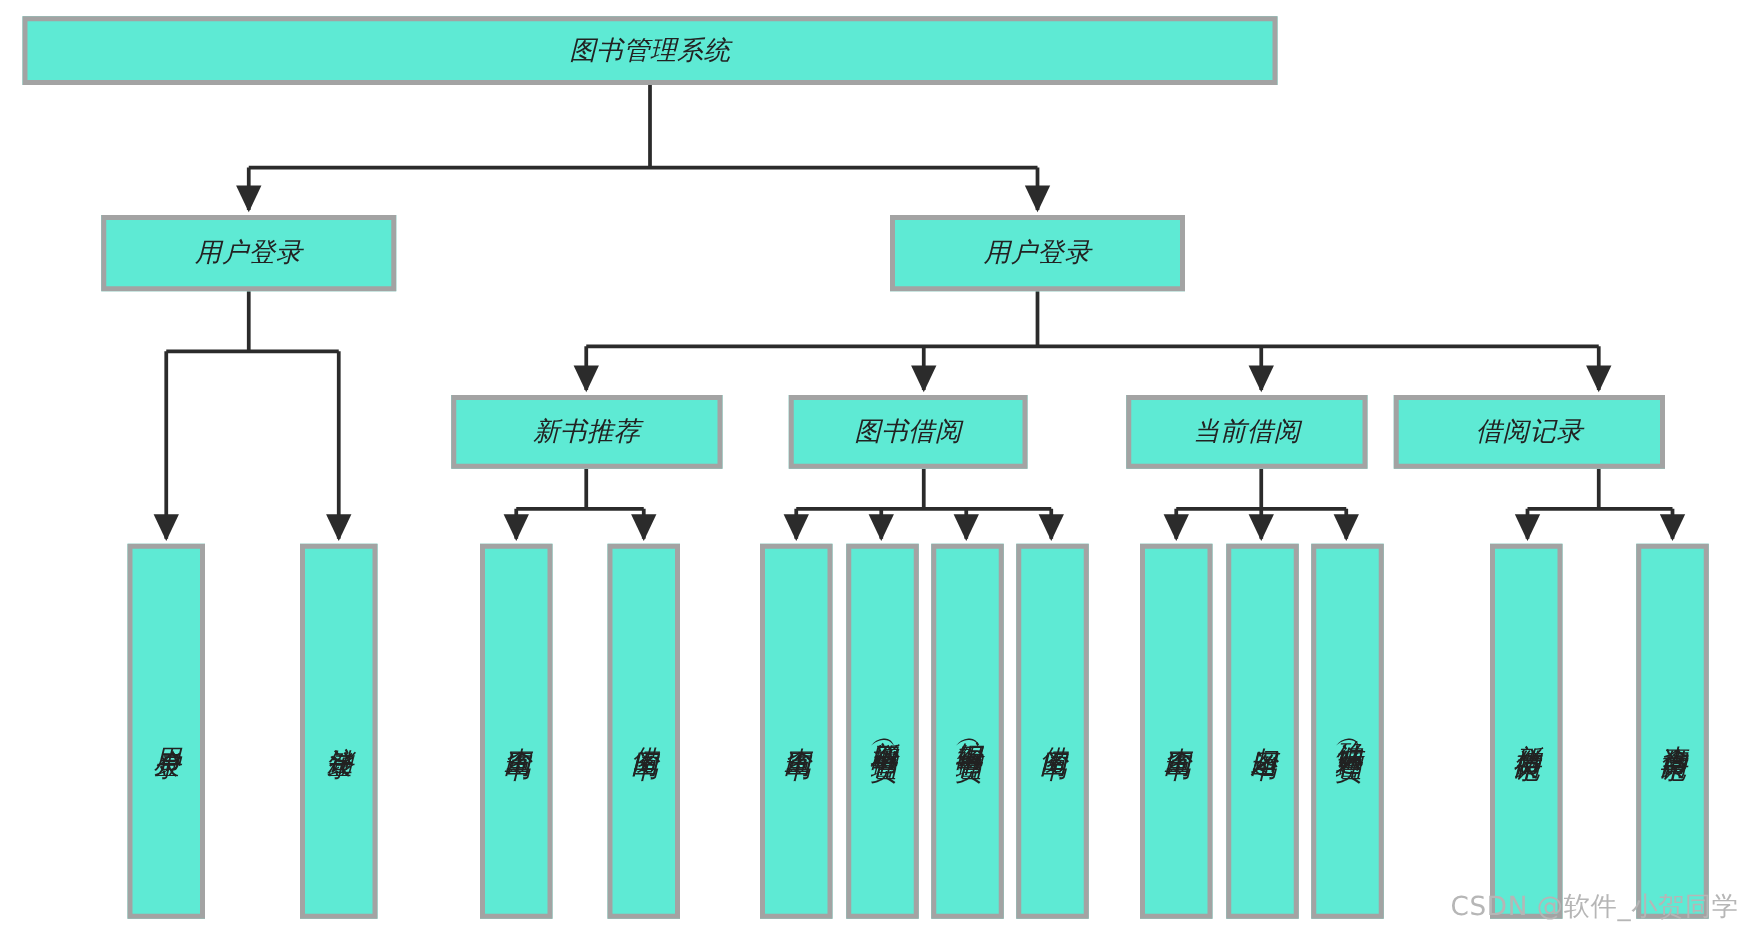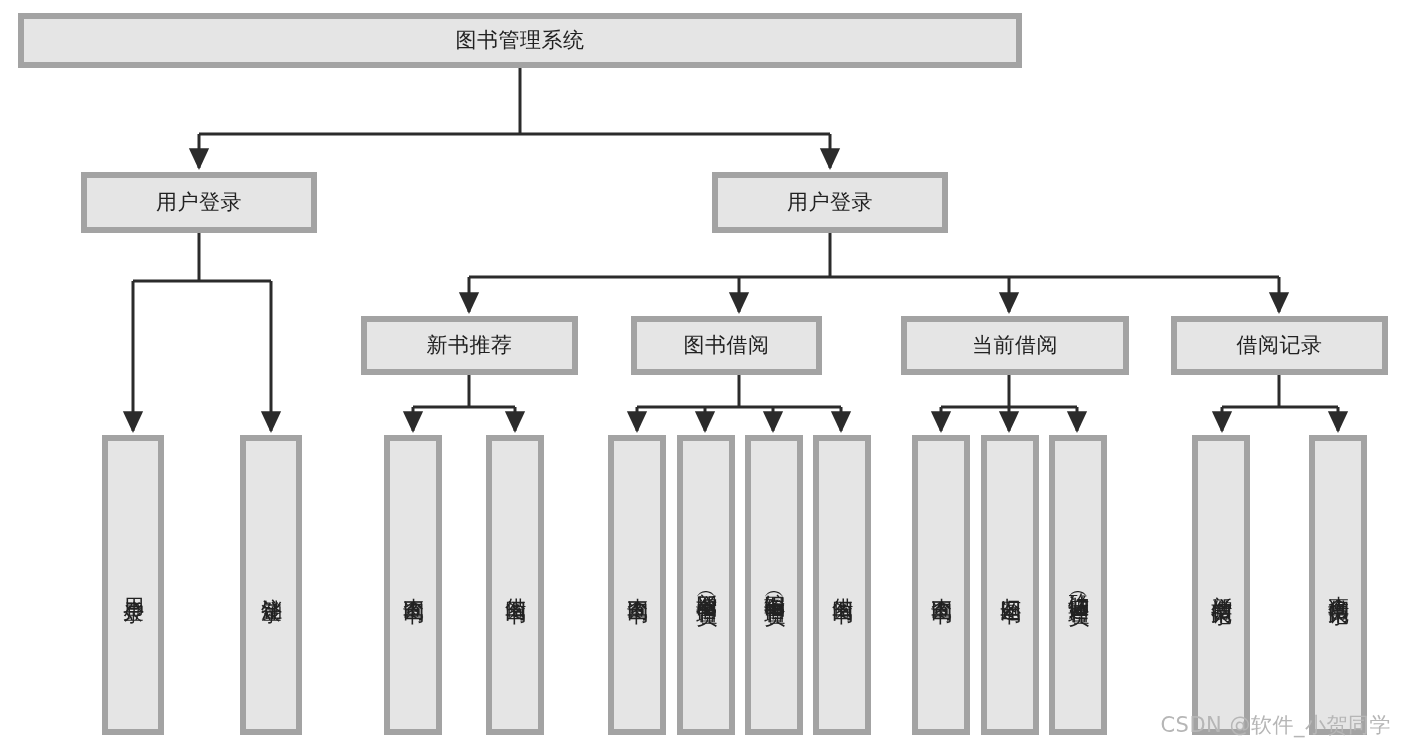--- a/index.html
+++ b/index.html
@@ -22,26 +22,27 @@
     position: absolute;
     left: 0;
     top: 0;
     width: 1405px;
     height: 747px;
     pointer-events: none;
   }
   .node {
     position: absolute;
     box-sizing: border-box;
-    background: #e5e5e5;
-    border: 6px solid #a3a3a3;
+    background: #5eead4;
+    border: 4px solid #a3a3a3;
     display: flex;
     align-items: center;
     justify-content: center;
     color: #222222;
+    font-style: italic;
   }
   .node.h {
     font-size: 21px;
     line-height: 1.2;
     letter-spacing: 0.5px;
     white-space: nowrap;
   }
   .node.root {
     font-size: 21px;
   }
@@ -135,24 +136,24 @@
   <div class="node h" style="left:712px; top:172px; width:236px; height:61px;">
     <span>用户登录</span>
   </div>
 
   <div class="node h" style="left:361px; top:316px; width:217px; height:59px;text-align:center;">
     <span>新书推荐</span>
   </div>
   <div class="node h" style="left:631px; top:316px; width:191px; height:59px;">
     <span>图书借阅</span>
   </div>
-  <div class="node h" style="left:901px; top:316px; width:228px; height:59px;">
+  <div class="node h" style="left:901px; top:316px; width:193px; height:59px;">
     <span>当前借阅</span>
   </div>
-  <div class="node h" style="left:1171px; top:316px; width:217px; height:59px;">
+  <div class="node h" style="left:1115px; top:316px; width:217px; height:59px;">
     <span>借阅记录</span>
   </div>
 
   <div class="node leaf" style="left:102px; top:435px; width:62px; height:300px;">
     <span class="vtext">用户登录</span>
   </div>
   <div class="node leaf" style="left:240px; top:435px; width:62px; height:300px;">
     <span class="vtext">注销登录</span>
   </div>
 

